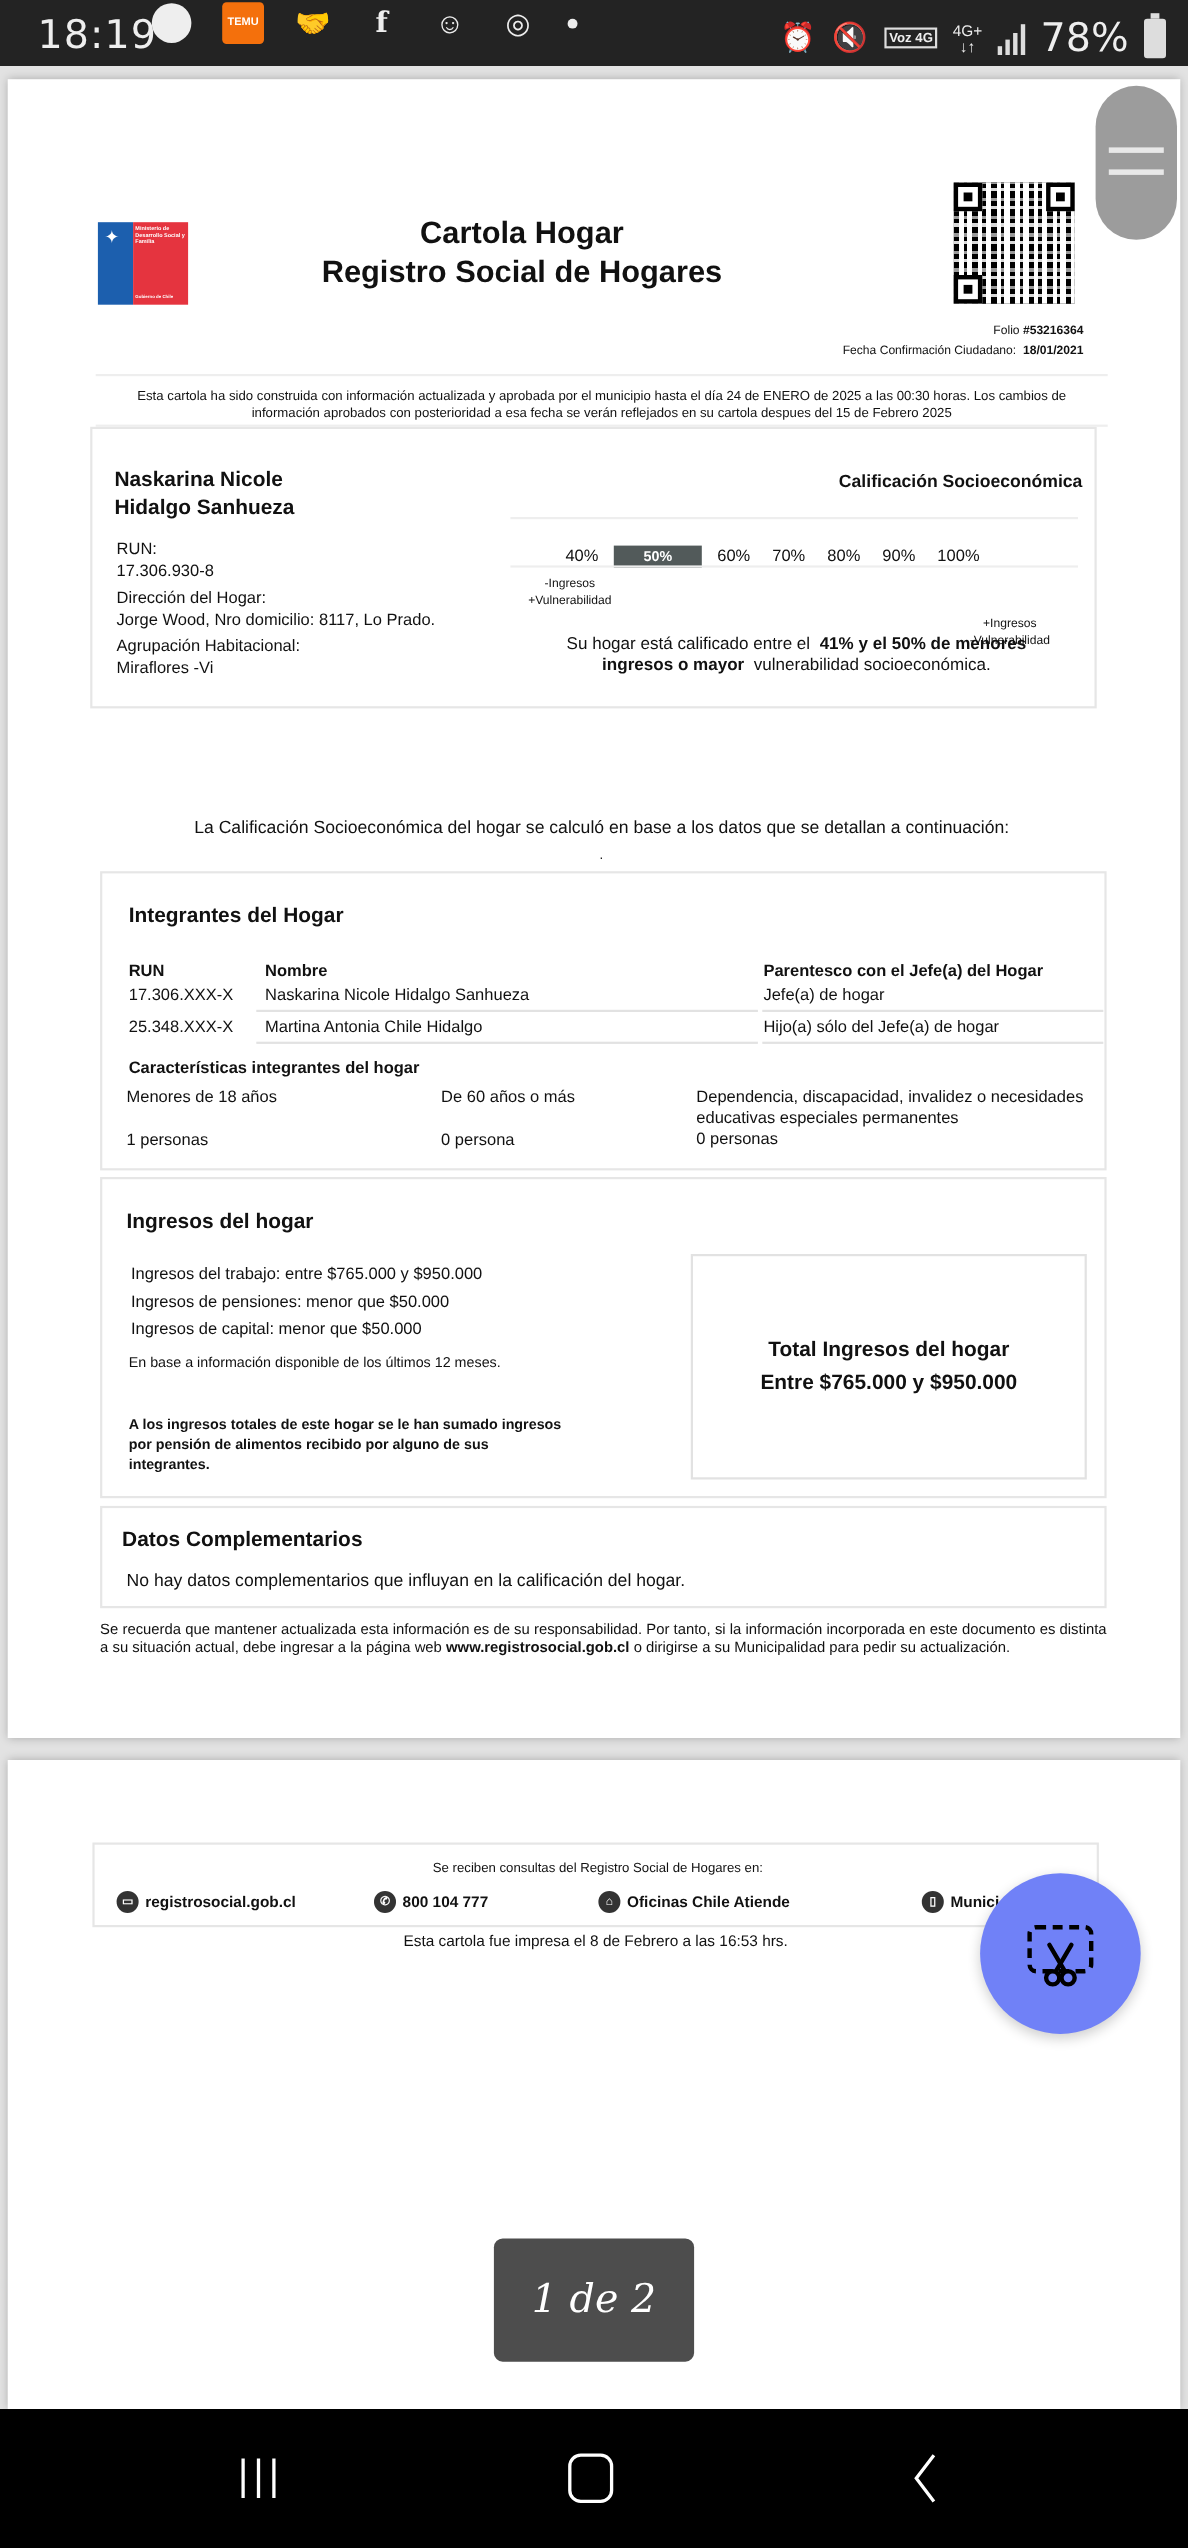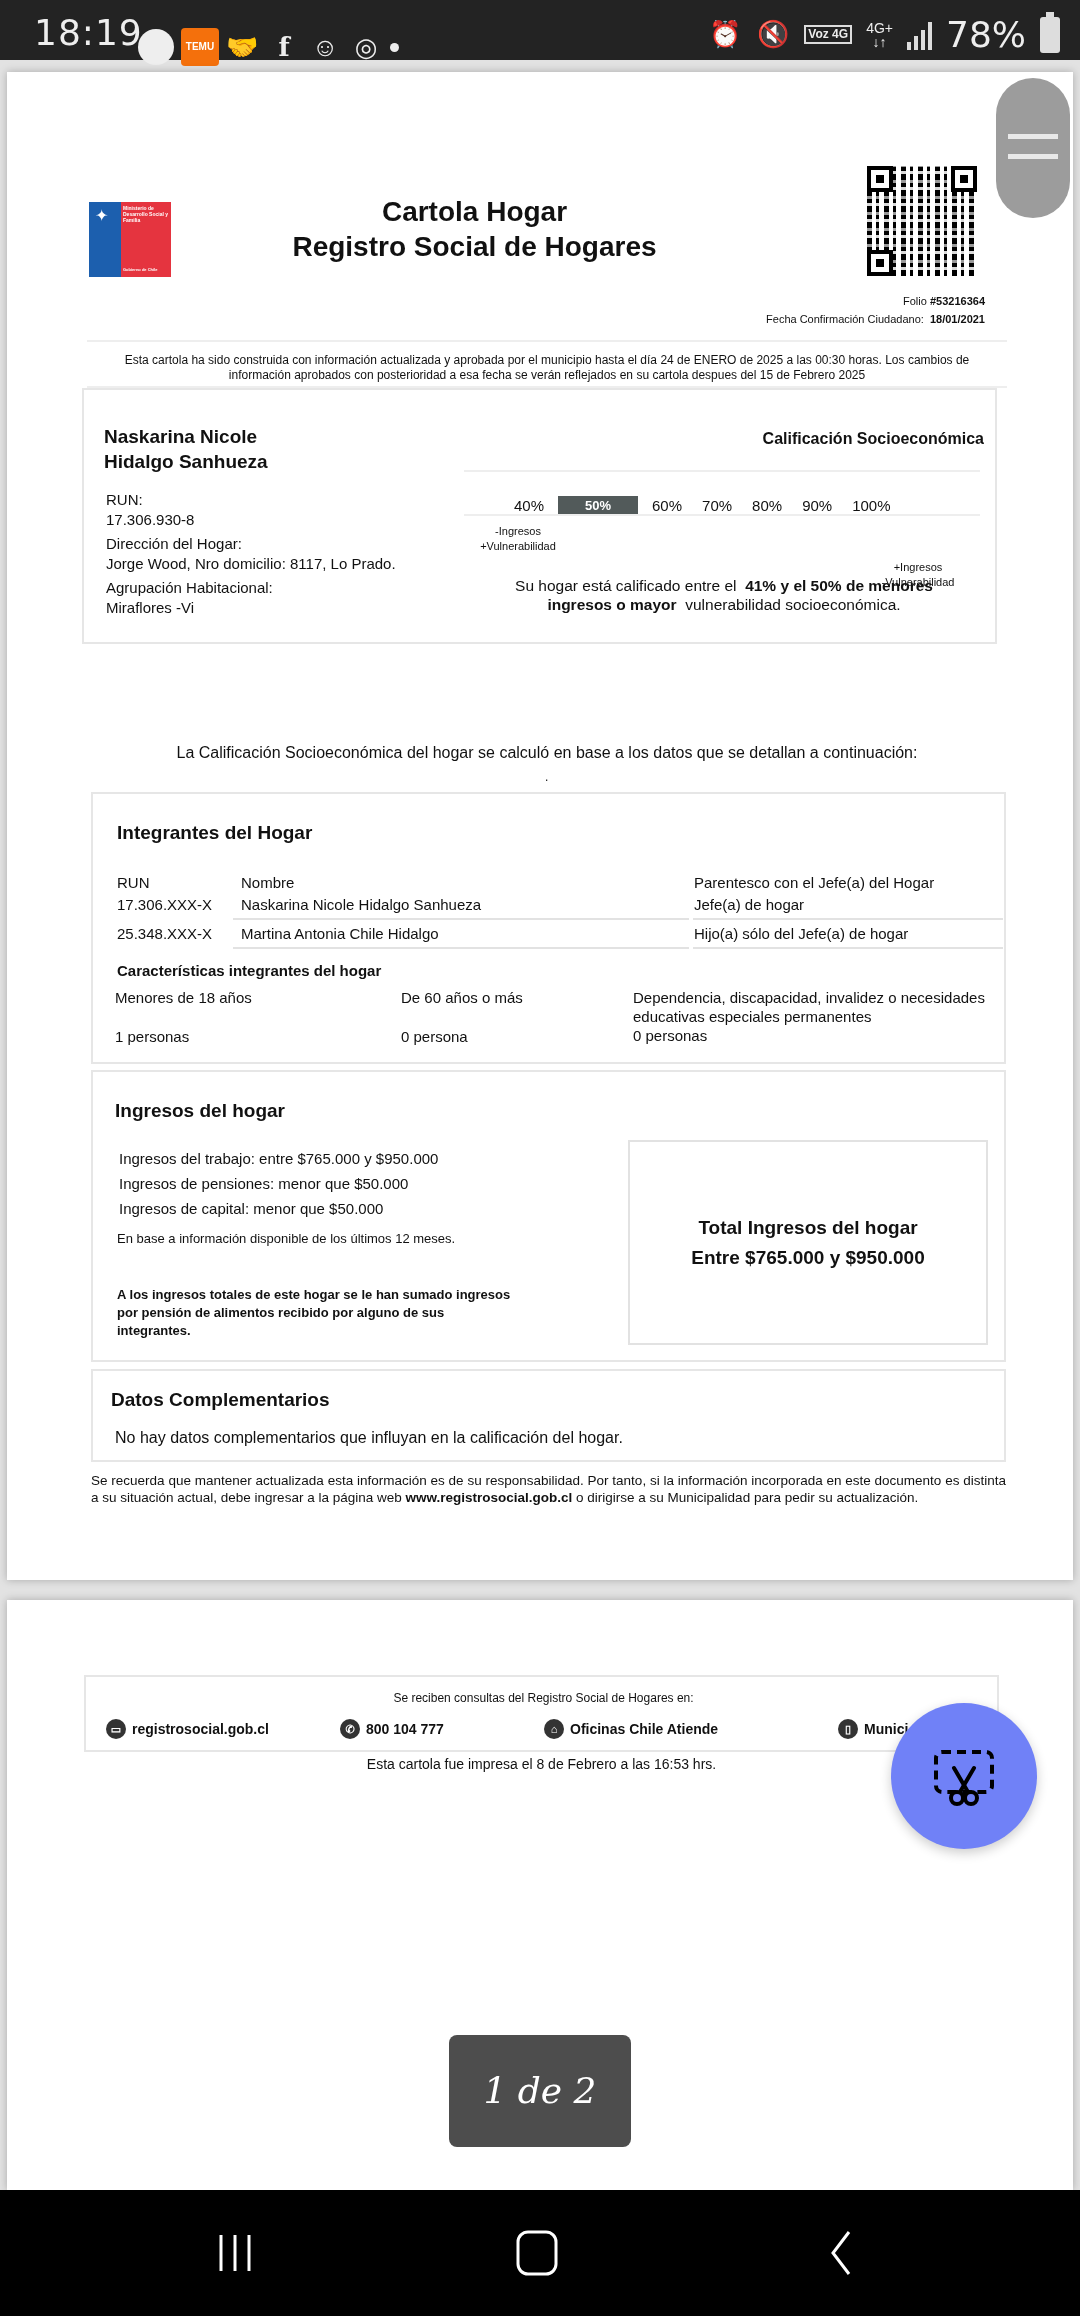--- a/index.html
+++ b/index.html
@@ -1,19 +1,19 @@
 <!DOCTYPE html>
 <html><head>
 <meta charset="utf-8">
 <style>
   * { box-sizing: border-box; margin: 0; padding: 0; }
   html, body { width: 1080px; height: 2316px; overflow: hidden; background: #e2e2e2; font-family: "Liberation Sans", sans-serif; color: #111; }
   .statusbar { position: absolute; top: 0; left: 0; width: 1080px; height: 60px; background: #232323; color: #eee; }
   .sb-time { position: absolute; left: 34px; top: 12px; font-family: "DejaVu Sans", sans-serif; font-size: 36px; letter-spacing: 1px; }
-  .sb-left-icons { position: absolute; left: 138px; top: 28px; display: flex; gap: 7px; align-items: center; }
+  .sb-left-icons { position: absolute; left: 138px; top: 2px; display: flex; gap: 28px; align-items: center; }
   .sb-ico { width: 34px; height: 34px; display: flex; align-items: center; justify-content: center; font-size: 26px; color: #eee; }
   .sb-dot-w { width: 36px; height: 36px; border-radius: 50%; background: #eee; }
   .sb-temu { width: 38px; height: 38px; background: #f4700c; border-radius: 4px; color: #fff; font-size: 10px; font-weight: bold; text-align: center; line-height: 38px; }
   .sb-small-dot { width: 9px; height: 9px; background: #eee; border-radius: 50%; }
   .sb-right { position: absolute; right: 20px; top: 14px; display: flex; align-items: center; gap: 14px; }
   .sb-batt-txt { font-family: "DejaVu Sans", sans-serif; font-size: 36px; }
   .sb-batt { width: 20px; height: 36px; background: #ddd; border-radius: 3px; position: relative; }
   .sb-batt::before { content: ""; position: absolute; top: -5px; left: 6px; width: 8px; height: 5px; background: #ddd; }
   .sb-voz { border: 2px solid #ddd; font-size: 12px; line-height: 13px; padding: 1px 2px; font-weight: bold; }
   .sb-4g { font-size: 14px; line-height: 14px; text-align: center; }
@@ -57,21 +57,21 @@
   .cs-low { position: absolute; left: 386px; top: 134px; font-size: 11px; text-align: center; line-height: 15px; width: 96px; }
   .cs-high { position: absolute; left: 786px; top: 134px; font-size: 11px; text-align: center; line-height: 15px; width: 96px; margin-top: 36px; }
   .cs-result { position: absolute; left: 380px; width: 520px; top: 186px; text-align: center; font-size: 15.5px; line-height: 19px; }
   .cs-result b { font-weight: bold; margin-top: 48px; }
 
   .calc-note { position: absolute; left: 80px; width: 920px; top: 672px; text-align: center; font-size: 16px; }
   .calc-dot { position: absolute; left: 538px; top: 698px; font-size: 12px; }
 
   #box-members { left: 84px; top: 720px; width: 915px; height: 272px; }
   .sec-title { position: absolute; font-weight: bold; font-size: 19px; }
-  .mem-head { position: absolute; top: 80px; font-size: 15px; font-weight: normal; text-align: right; }
+  .mem-head { position: absolute; top: 80px; font-size: 15px; font-weight: bold; text-align: right; }
   .mem-row { position: absolute; font-size: 15px; height: 26px; line-height: 26px; }
   .mem-line { position: absolute; height: 2px; background: #e2e2e2; }
   .car-title { position: absolute; left: 24px; top: 168px; font-size: 15px; font-weight: bold; }
   .car-col { position: absolute; top: 194px; font-size: 15px; line-height: 19px; }
 
   #box-income { left: 84px; top: 998px; width: 915px; height: 292px; }
   .inc-list { position: absolute; left: 26px; top: 74px; font-size: 15px; line-height: 25px; }
   .inc-note { position: absolute; left: 24px; top: 158px; font-size: 13px; line-height: 18px; width: 340px; }
   .inc-bold { position: absolute; left: 24px; top: 214px; font-size: 13px; line-height: 18px; width: 400px; font-weight: bold; }
   .inc-total { position: absolute; left: 535px; top: 68px; width: 360px; height: 205px; border: 2px solid #e2e2e2; display: flex; flex-direction: column; justify-content: center; align-items: center; font-weight: bold; font-size: 19px; line-height: 30px; }

